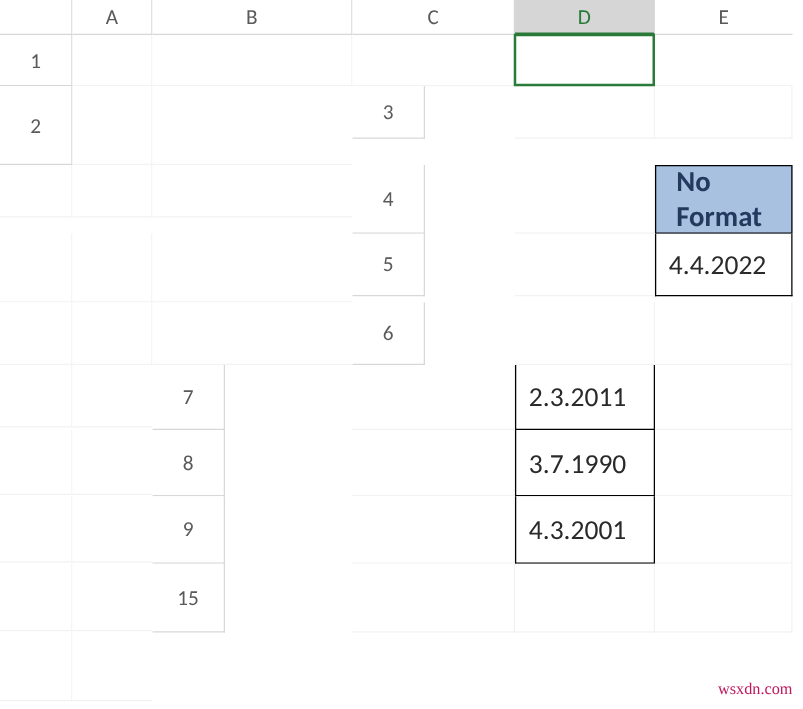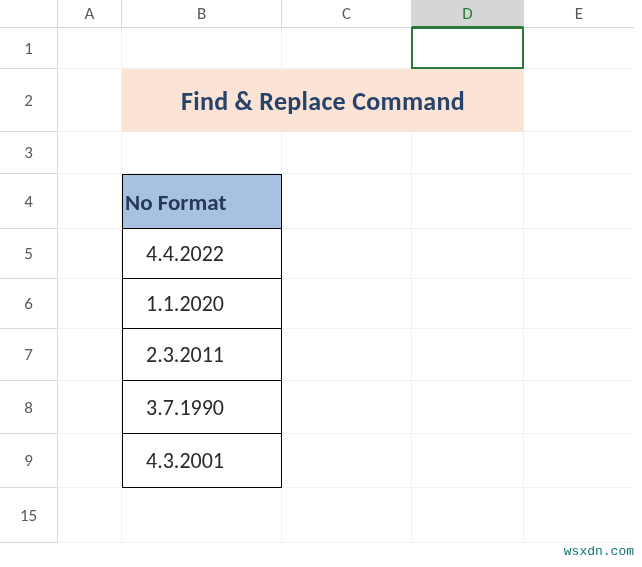--- a/index.html
+++ b/index.html
@@ -75,49 +75,49 @@
       letter-spacing: 0.3px;
       border: none;
       height: 63px;
     }
     
     .table-head {
       background: #a9c1e0;
       color: #233a5e;
       font-size: 23px;
       font-weight: 700;
-      padding-left: 2px;
+      padding-left: 16px;
       display: flex;
       align-items: center;
       border: 1px solid #000;
     }
     .table-cell {
       background: #fff;
       color: #2a2a2a;
       font-size: 22px;
-      padding-left: 23px;
+      padding-left: 10px;
       display: flex;
       align-items: center;
       border-left: 1px solid #000;
       border-right: 1px solid #000;
       border-bottom: 1px solid #000;
     }
     
     .active-ring {
       position: absolute;
       border: 2px solid #2a7a3a;
       pointer-events: none;
     }
     .watermark {
       position: absolute;
       right: 8px;
       bottom: 8px;
       font-size: 13px;
-      color: #0f766e;
-      font-family: Liberation Mono, monospace;
+      color: #be185d;
+      font-family: Liberation Serif, serif;
       margin-left: 35px;
     }
     
     .col-last { border-right: none; }
   </style>
 </head>
 <body>
 
 <div class="sheet">
 
@@ -132,21 +132,20 @@
   <div class="cell r1"></div>
   <div class="cell r1"></div>
   <div class="cell r1"></div>
   <div class="cell r1" style="position:relative;">
     <div class="active-ring" style="top:-1px;left:-1px;right:-1px;bottom:-1px;"></div>
   </div>
   <div class="cell r1 col-last"></div>
 
   <div class="rowhead r2">2</div>
   <div class="cell r2"></div>
-  <div class="title-band r2">Find &amp; Replace Command</div>
   <div class="cell r2 col-last"></div>
 
   <div class="rowhead r3">3</div>
   <div class="cell r3"></div>
   <div class="cell r3"></div>
   <div class="cell r3"></div>
   <div class="cell r3"></div>
   <div class="cell r3 col-last"></div>
 
   <div class="rowhead r4">4</div>
@@ -158,21 +157,20 @@
 
   <div class="rowhead r5">5</div>
   <div class="cell r5"></div>
   <div class="table-cell r5">4.4.2022</div>
   <div class="cell r5"></div>
   <div class="cell r5"></div>
   <div class="cell r5 col-last"></div>
 
   <div class="rowhead r6">6</div>
   <div class="cell r6"></div>
-  <div class="table-cell r6">1.1.2020</div>
   <div class="cell r6"></div>
   <div class="cell r6"></div>
   <div class="cell r6 col-last"></div>
 
   <div class="rowhead r7">7</div>
   <div class="cell r7"></div>
   <div class="table-cell r7">2.3.2011</div>
   <div class="cell r7"></div>
   <div class="cell r7"></div>
   <div class="cell r7 col-last"></div>

